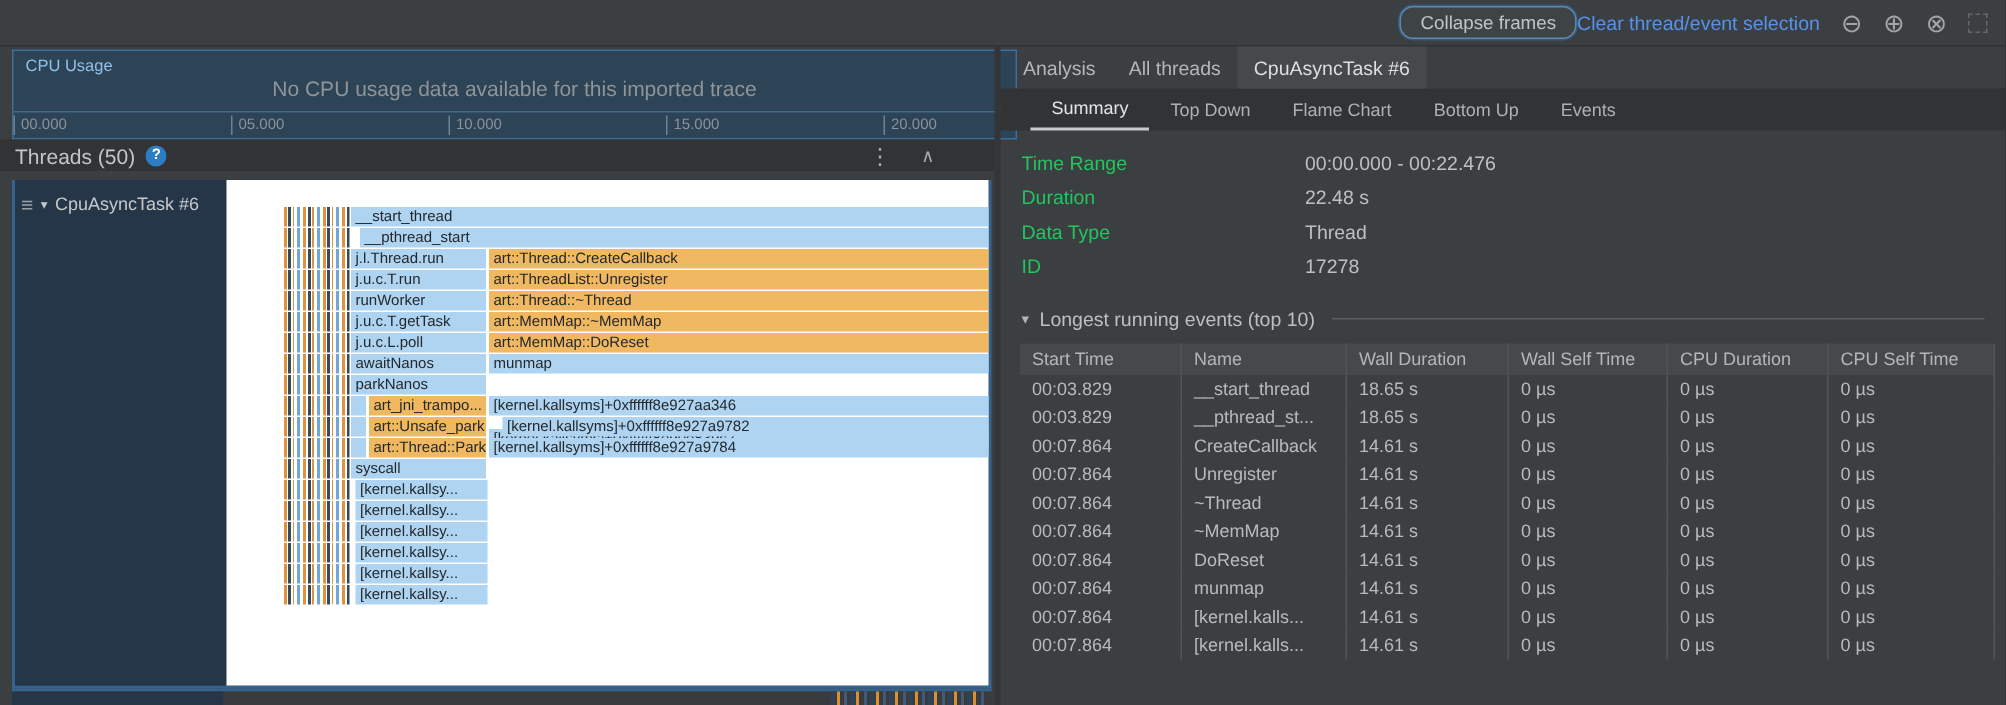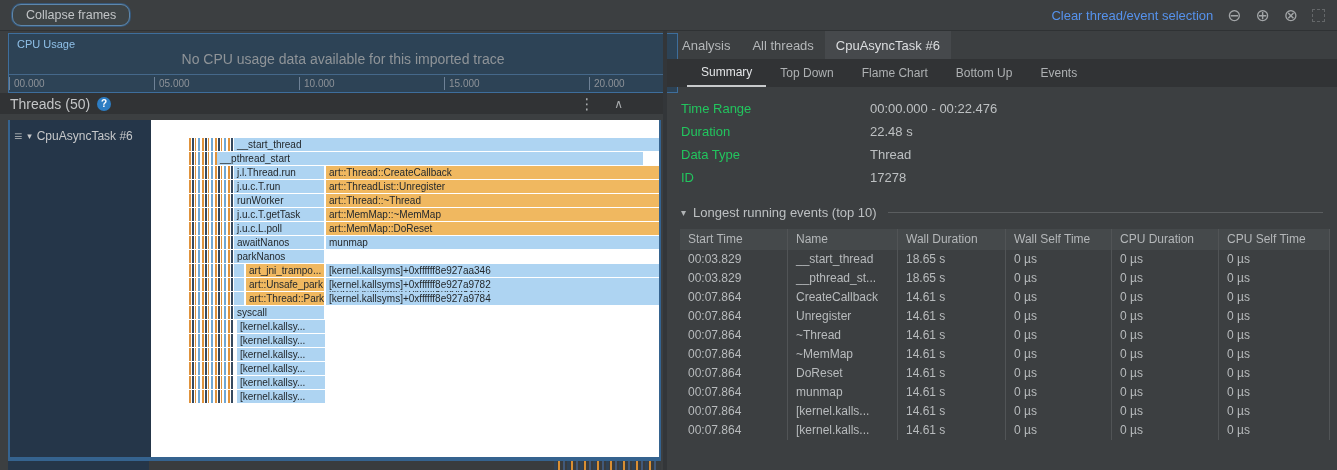--- a/index.html
+++ b/index.html
@@ -2,21 +2,21 @@
 <html><head>
 <meta charset="utf-8">
 <style>
   html,body{margin:0;padding:0;background:#2b2b2b;}
   .app{position:relative;width:1337px;height:470px;background:#3c3f41;overflow:hidden;
        font-family:"Liberation Sans",sans-serif;color:#bbbdbf;}
 
   
   .topbar{position:absolute;left:0;top:0;width:1337px;height:31px;box-sizing:border-box;
           background:#3c3f41;border-bottom:1px solid #2f3234;display:flex;align-items:center;
-          justify-content:space-between;padding:0 12px;}
+          justify-content:flex-end;padding:0 12px;}
   .btn-collapse{background:#3e4446;color:#c2c5c7;border:1px solid #5e87ab;box-shadow:0 0 0 1px #36587a;
           border-radius:9px;font-size:12.5px;padding:3px 13px;font-family:"Liberation Sans",sans-serif;cursor:pointer;}
   .topbar-right{display:flex;align-items:center;gap:14px;}
   .link{color:#5692ec;font-size:13px;cursor:pointer;}
   .icon-circ{font-size:17px;color:#a2a5a7;line-height:1;cursor:pointer;}
   .icon-frame{width:11px;height:11px;border:1px dashed #6f7274;display:inline-block;opacity:.8;}
 
   
   .cpu-panel{position:absolute;left:8px;top:33px;width:670px;height:60px;box-sizing:border-box;
           background:#2d4356;border:1px solid #3e6e9c;}
@@ -138,21 +138,21 @@
       </div>
     </div>
     <div class="chart">
       <div>
           <div class="frow">
             <div class="stripes"></div>
             <div class="bar blue" style="left: 83px; width: 426px;">__start_thread</div>
           </div>
           <div class="frow">
             <div class="stripes"></div>
-            <div class="bar blue" style="left: 66px; width: 426px;">__pthread_start</div>
+            <div class="bar blue" style="left: 89px; width: 426px;">__pthread_start</div>
           </div>
           <div class="frow">
             <div class="stripes"></div>
             <div class="bar blue" style="left: 83px; width: 90px;">j.l.Thread.run</div>
             <div class="bar orange" style="left: 175px; width: 342px;">art::Thread::CreateCallback</div>
           </div>
           <div class="frow">
             <div class="stripes"></div>
             <div class="bar blue" style="left: 83px; width: 90px;">j.u.c.T.run</div>
             <div class="bar orange" style="left: 175px; width: 334px;">art::ThreadList::Unregister</div>
@@ -185,21 +185,21 @@
           <div class="frow">
             <div class="stripes"></div>
             <div class="bar blue" style="left: 83px; width: 10px;"></div>
             <div class="bar orange" style="left: 95px; width: 78px;">art_jni_trampo...</div>
             <div class="bar blue" style="left: 175px; width: 334px;">[kernel.kallsyms]+0xffffff8e927aa346</div>
           </div>
           <div class="frow">
             <div class="stripes"></div>
             <div class="bar blue" style="left: 83px; width: 10px;"></div>
             <div class="bar orange" style="left: 95px; width: 78px;">art::Unsafe_park</div>
-            <div class="bar blue" style="left: 175px; width: 377px;">[kernel.kallsyms]+0xffffff8e927a9782</div>
+            <div class="bar blue" style="left: 184px; width: 377px;">[kernel.kallsyms]+0xffffff8e927a9782</div>
           </div>
           <div class="frow">
             <div class="stripes"></div>
             <div class="bar blue" style="left: 83px; width: 10px;"></div>
             <div class="bar orange" style="left: 95px; width: 78px;">art::Thread::Park</div>
             <div class="bar blue" style="left: 175px; width: 334px;">[kernel.kallsyms]+0xffffff8e927a9784</div>
           </div>
           <div class="frow">
             <div class="stripes"></div>
             <div class="bar blue" style="left: 83px; width: 90px;">syscall</div>

